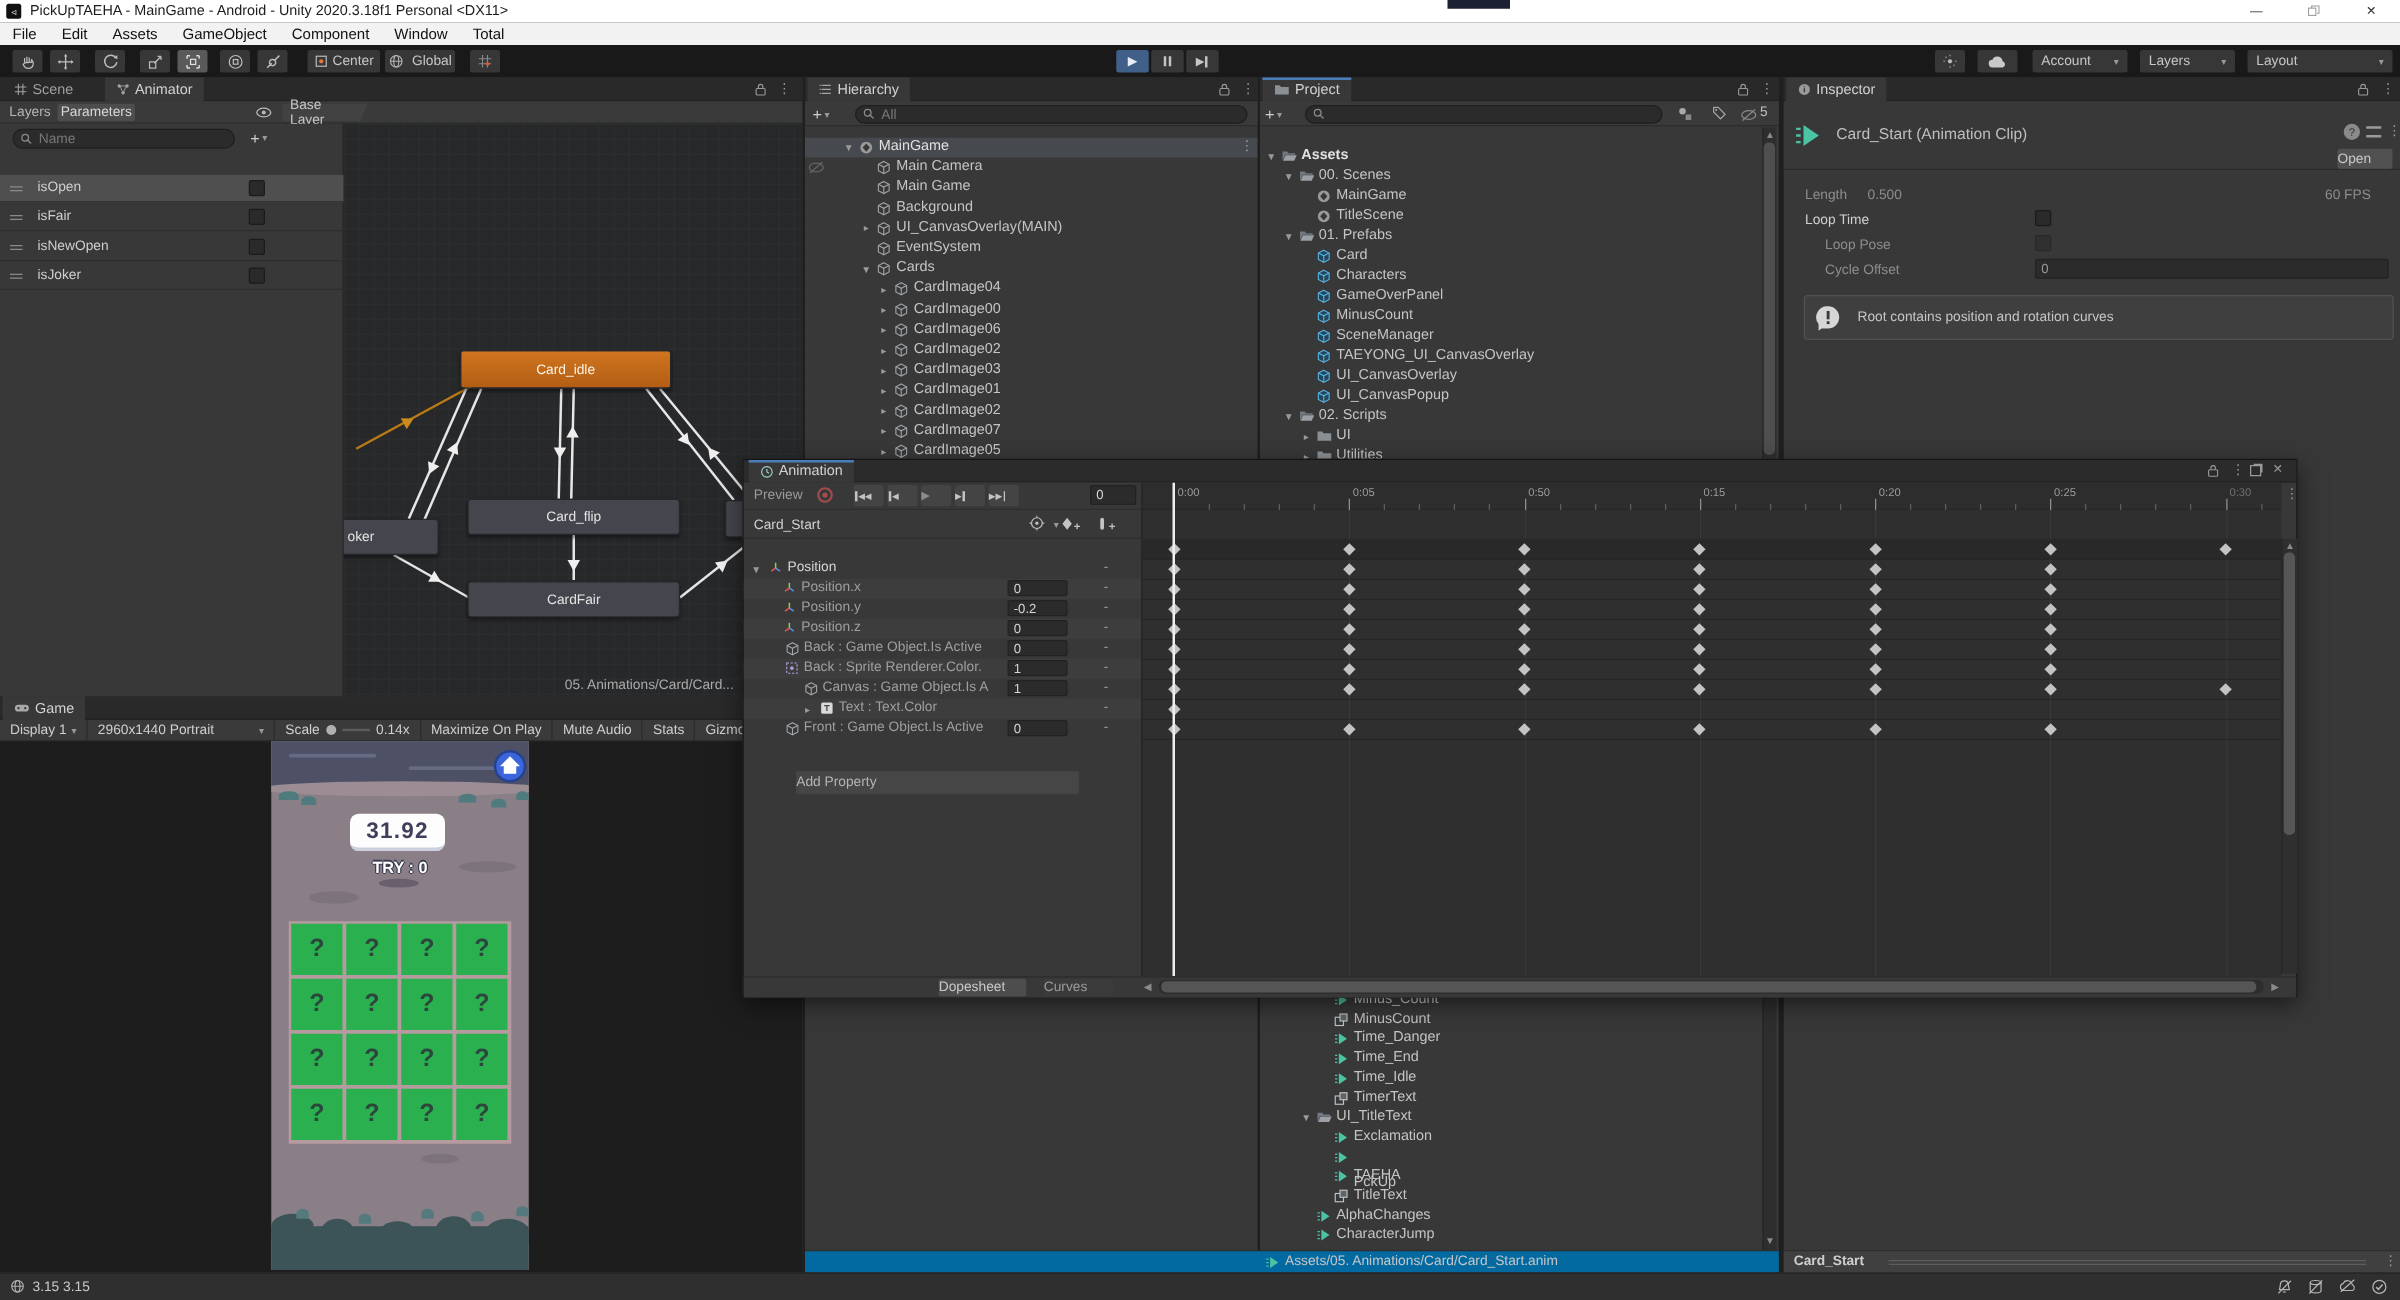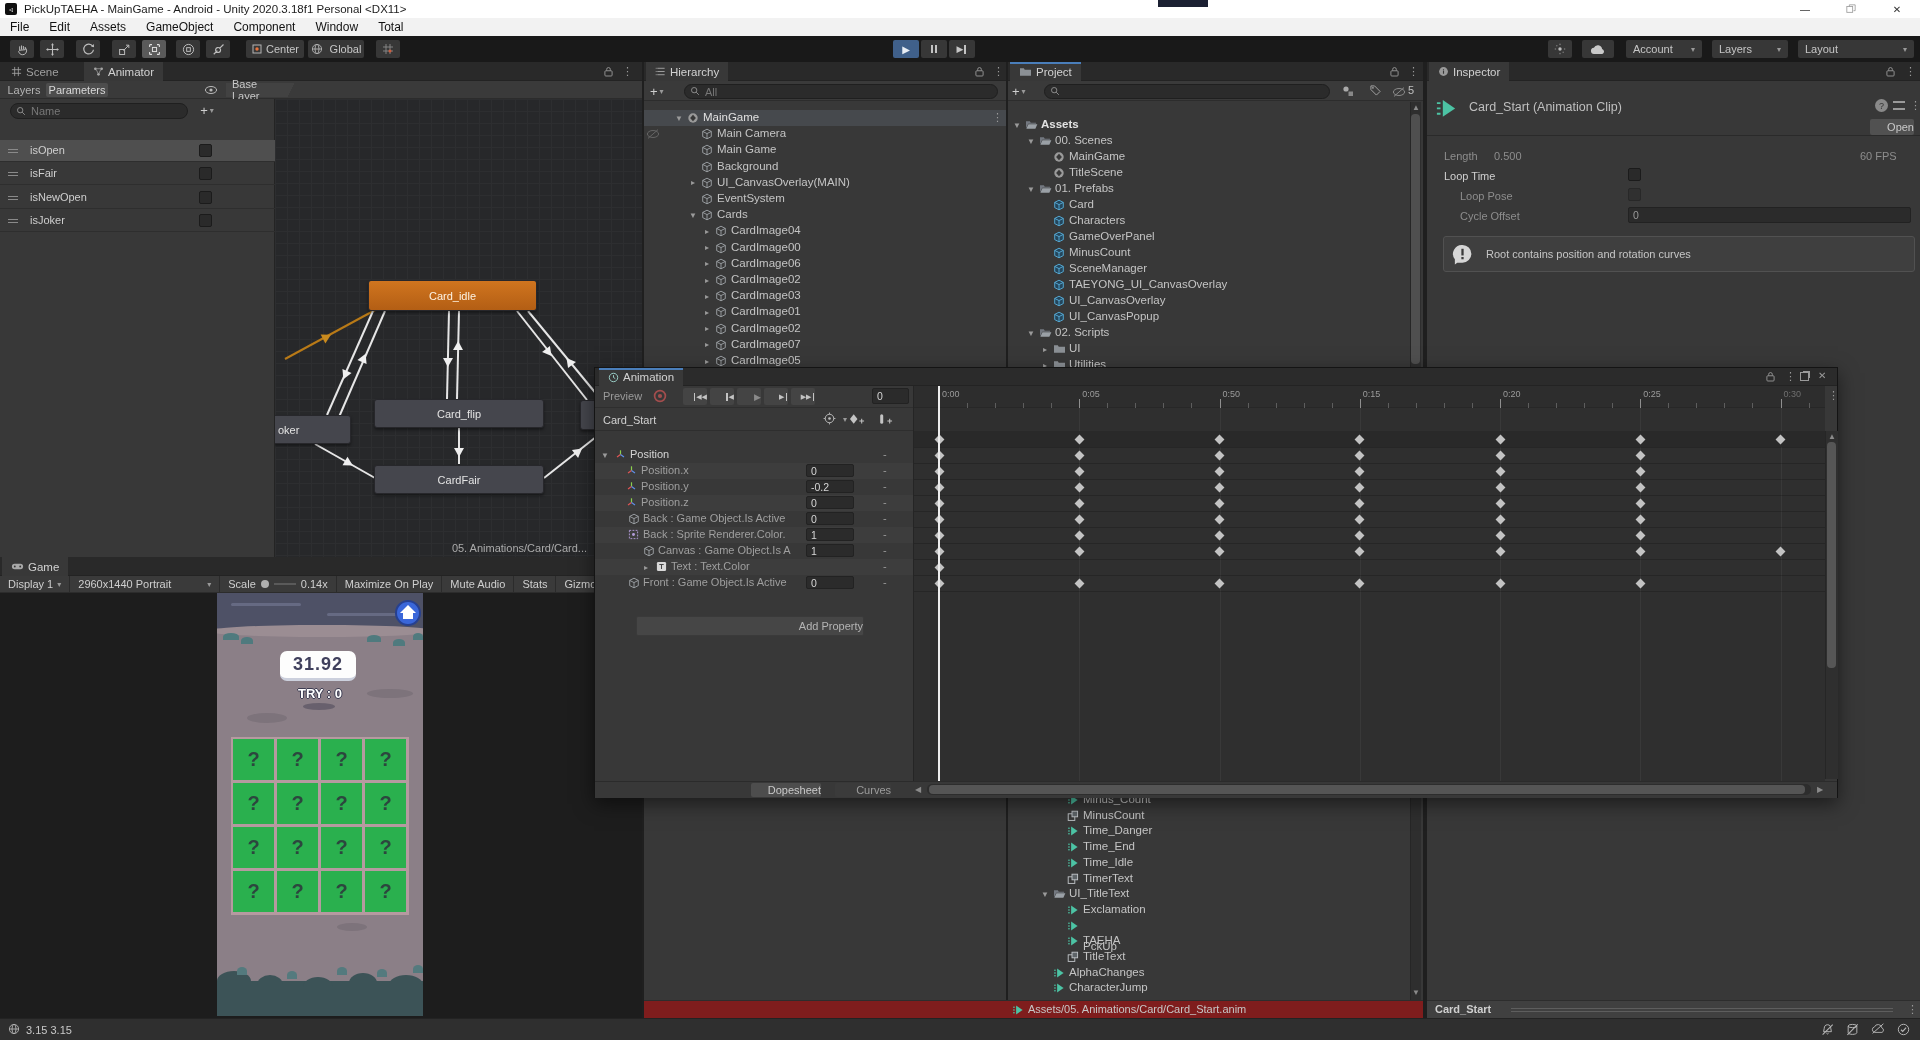--- a/index.html
+++ b/index.html
@@ -29,21 +29,21 @@
   .search::placeholder { color:#777; }
   .kebab { color:#9a9a9a; font-size:11px; line-height:10px; }
   .treerow { position:relative; display:flex; align-items:center; color:#c4c4c4; font-size:11.5px; }
   .arrow { position:absolute; font-size:8px; color:#9a9a9a; width:10px; text-align:center; }
   .checkbox { width:13px; height:13px; background:#2a2a2a; border:1px solid #1b1b1b; border-radius:2px; }
   .field { background:#2b2b2b; border:1px solid #222; border-radius:2px; color:#d5d5d5; font-size:10.5px; display:flex; align-items:center; padding:0 4px; }
   .vdiv { background:#1f1f1f; }
   .node { position:absolute; background:#45464d; border:1px solid #27272b; border-radius:3px; box-shadow:0 2px 3px rgba(0,0,0,.4); color:#e3e3e3; font-size:11px; display:flex; align-items:center; justify-content:center; }
   .node.orange { background:linear-gradient(#d0751f,#b35e14); color:#fdf3e3;align-items:center; }
   .kf { position:absolute; width:7px; height:7px; background:#c3c3c3; transform:rotate(45deg); }
-  .btn { background:#4a4a4a; border-radius:2px; color:#c9c9c9; display:flex; align-items:center; justify-content:flex-end; }
+  .btn { background:#4a4a4a; border-radius:2px; color:#c9c9c9; display:flex; align-items:center; justify-content:flex-start; }
   .bar2 { display:inline-block; width:2px; height:8px; background:#c3c3c3; margin:0 1px; }
   .winbtn { position:absolute; top:0; width:46px; height:18px; display:flex; align-items:center; justify-content:center; color:#333; font-size:10px; }
   .statusicons span { margin-left:10px; }
   .glyph { font-size:8px; color:#c3c3c3; }
 </style>
 </head>
 <body>
 
 <div id="root">
     <div class="abs titlebar">
@@ -934,21 +934,21 @@
             <path d="M4.1 1.6 10.6 6 4.1 10.4Z" fill="#4cc3a4"></path>
           </svg>
         </span>
         <span class="row-label" style="position: absolute; left: 61px; top: 1px;">CharacterJump</span>
       </div>
     </div>
     <div class="abs" style="left: 1410px; top: 102px; width: 11px; height: 898px; background: rgb(46, 46, 46); border-left: 1px solid rgb(38, 38, 38);"></div>
     <span class="abs glyph" style="left: 1412px; top: 103px; color: rgb(138, 138, 138);">▲</span>
     <div class="abs" style="left: 1411px; top: 114px; width: 9px; height: 250px; background: rgb(79, 79, 79); border-radius: 4px;"></div>
     <span class="abs glyph" style="left: 1412px; top: 988px; color: rgb(138, 138, 138);">▼</span>
-    <div class="abs" style="left: 644px; top: 1000px; width: 779px; height: 18px; background: #7f1d1d; border-top: 1px solid rgb(45, 45, 45);">
+    <div class="abs" style="left: 644px; top: 1000px; width: 779px; height: 18px; background: #0369a1; border-top: 1px solid rgb(45, 45, 45);">
       <span class="ic" style="position: absolute; left: 368px; top: 3px;">
         <svg viewBox="0 0 12 12" width="12" height="12">
           <path d="M1 3.2h1.9M1 6h1.9M1 8.8h1.9" stroke="#4cc3a4" stroke-width="1"></path>
           <path d="M4.1 1.6 10.6 6 4.1 10.4Z" fill="#4cc3a4"></path>
         </svg>
       </span>
       <span style="position: absolute; left: 384px; top: 2px; color: rgb(198, 198, 198);">Assets/05. Animations/Card/Card_Start.anim</span>
     </div>
     <div class="abs tabstrip" style="left: 1427px; top: 62px; width: 493px; height: 19px;"></div>
     <div class="tab active" style="left: 1429px; top: 62px; position: absolute;">

